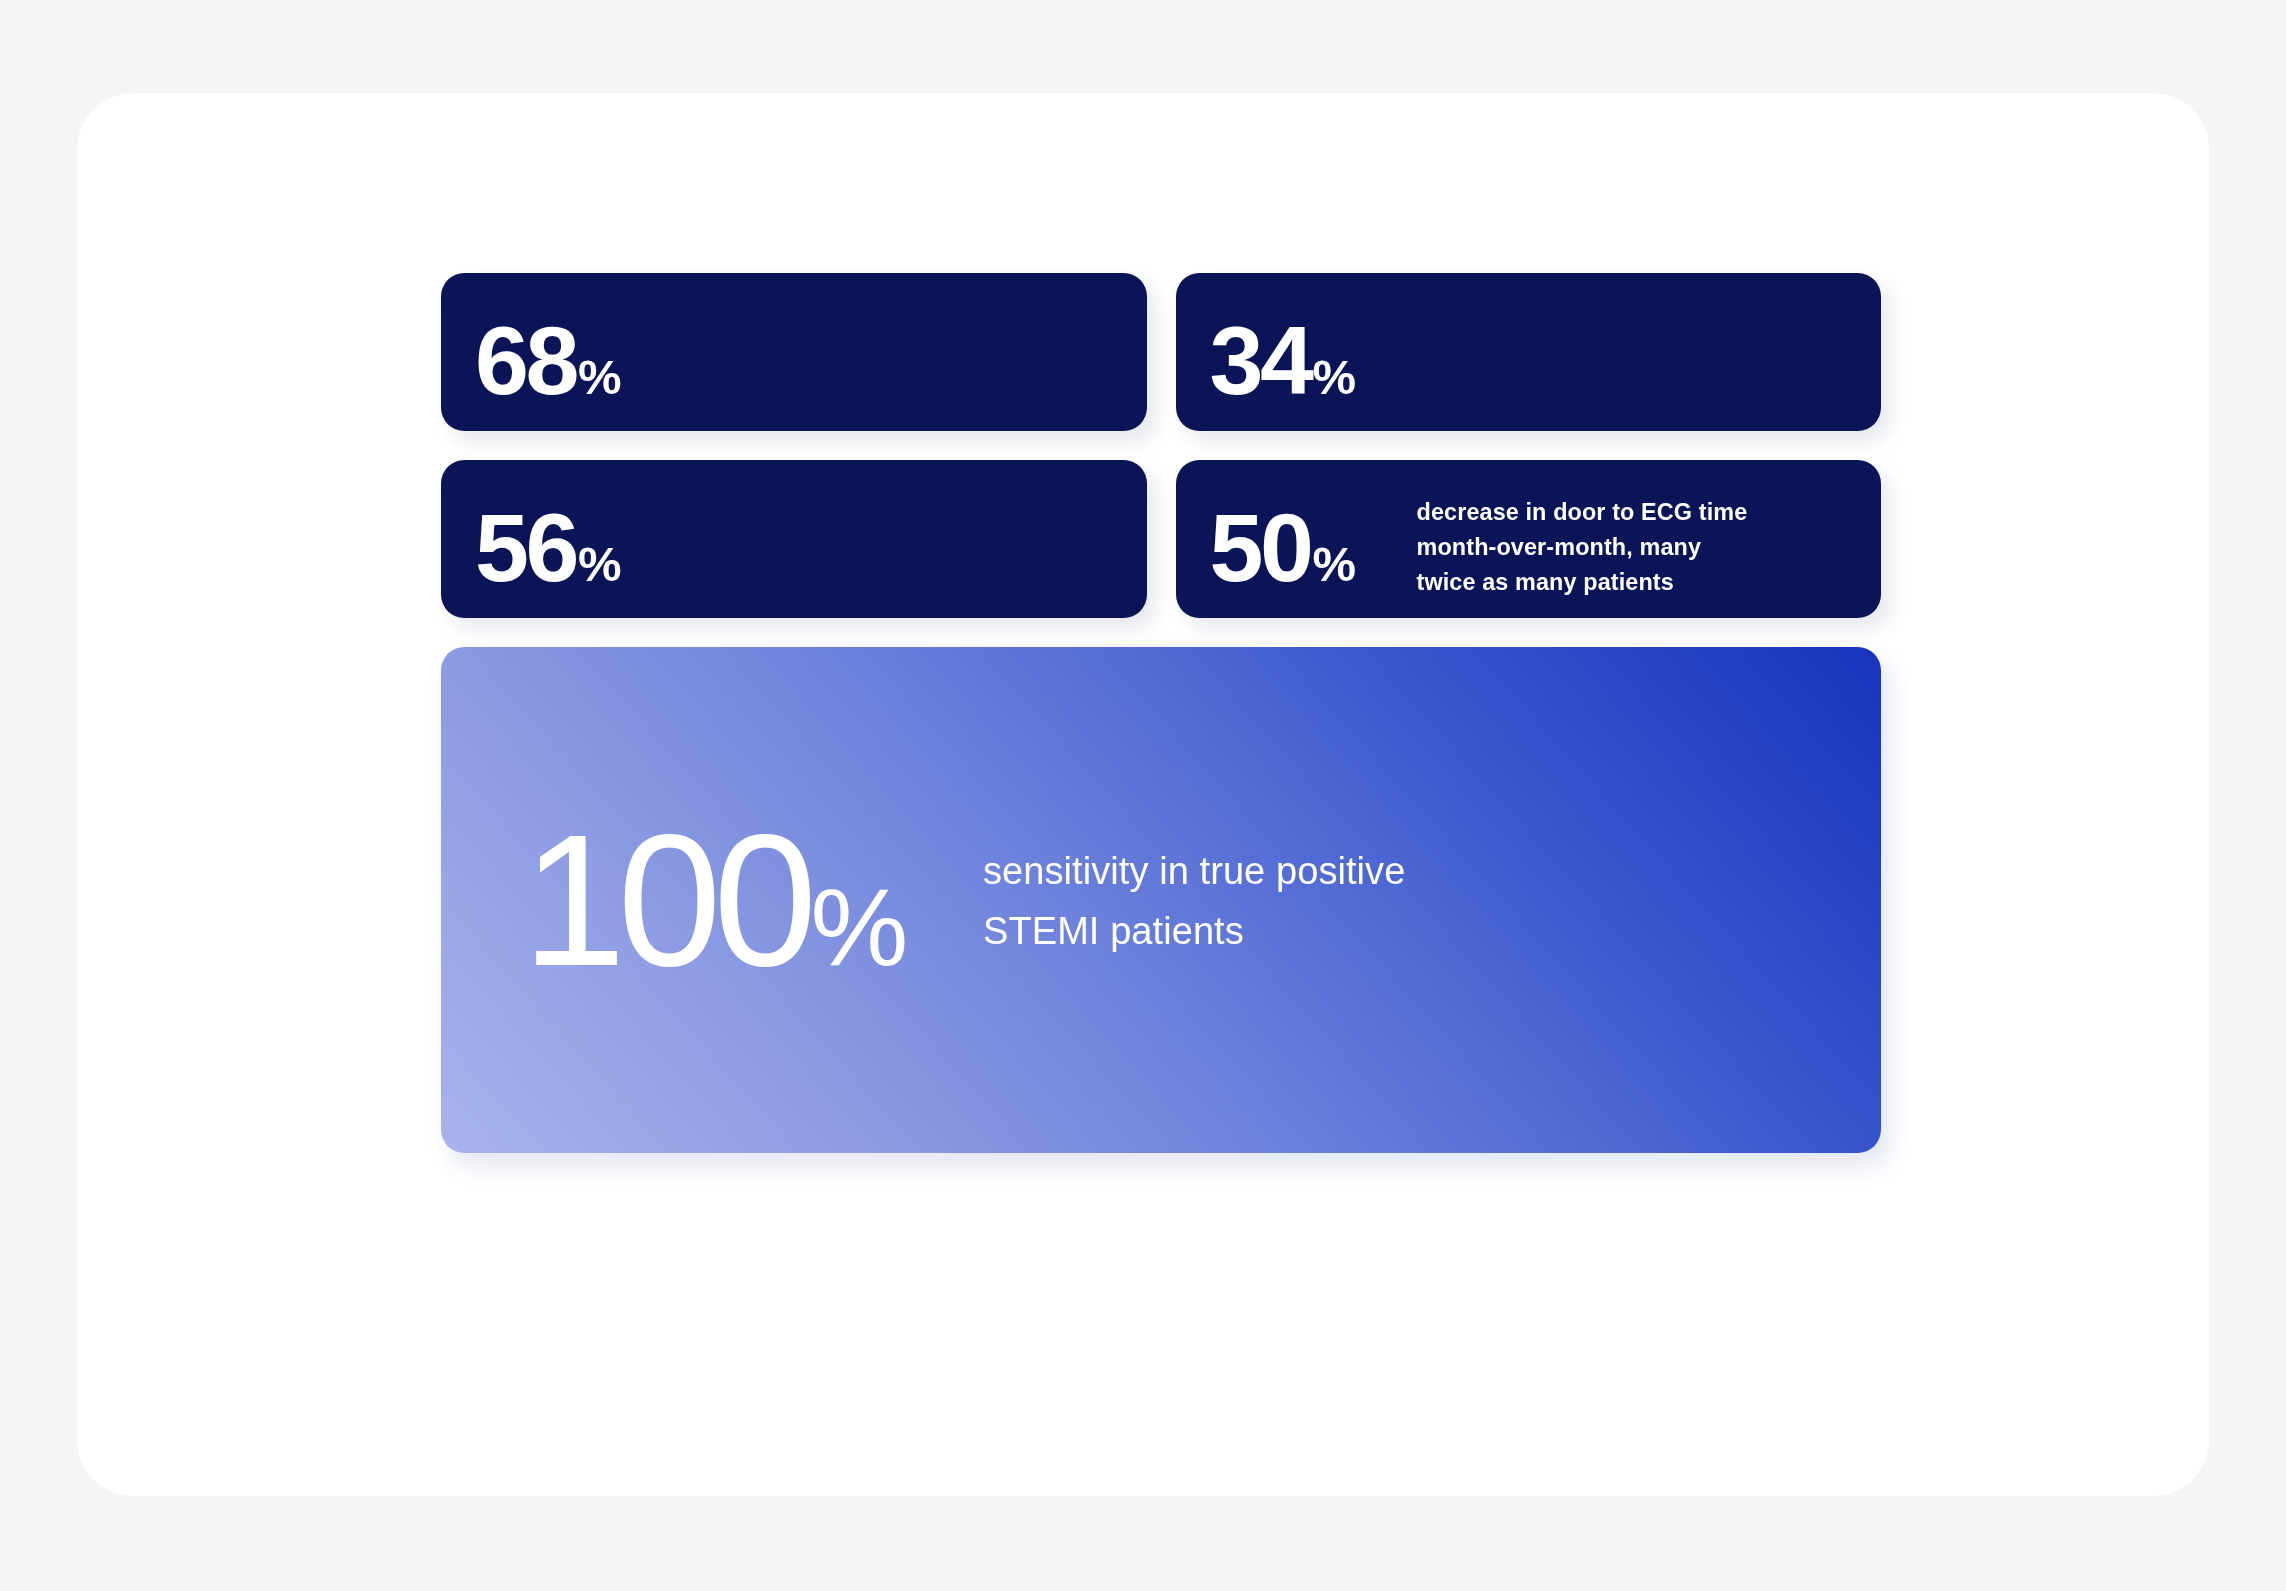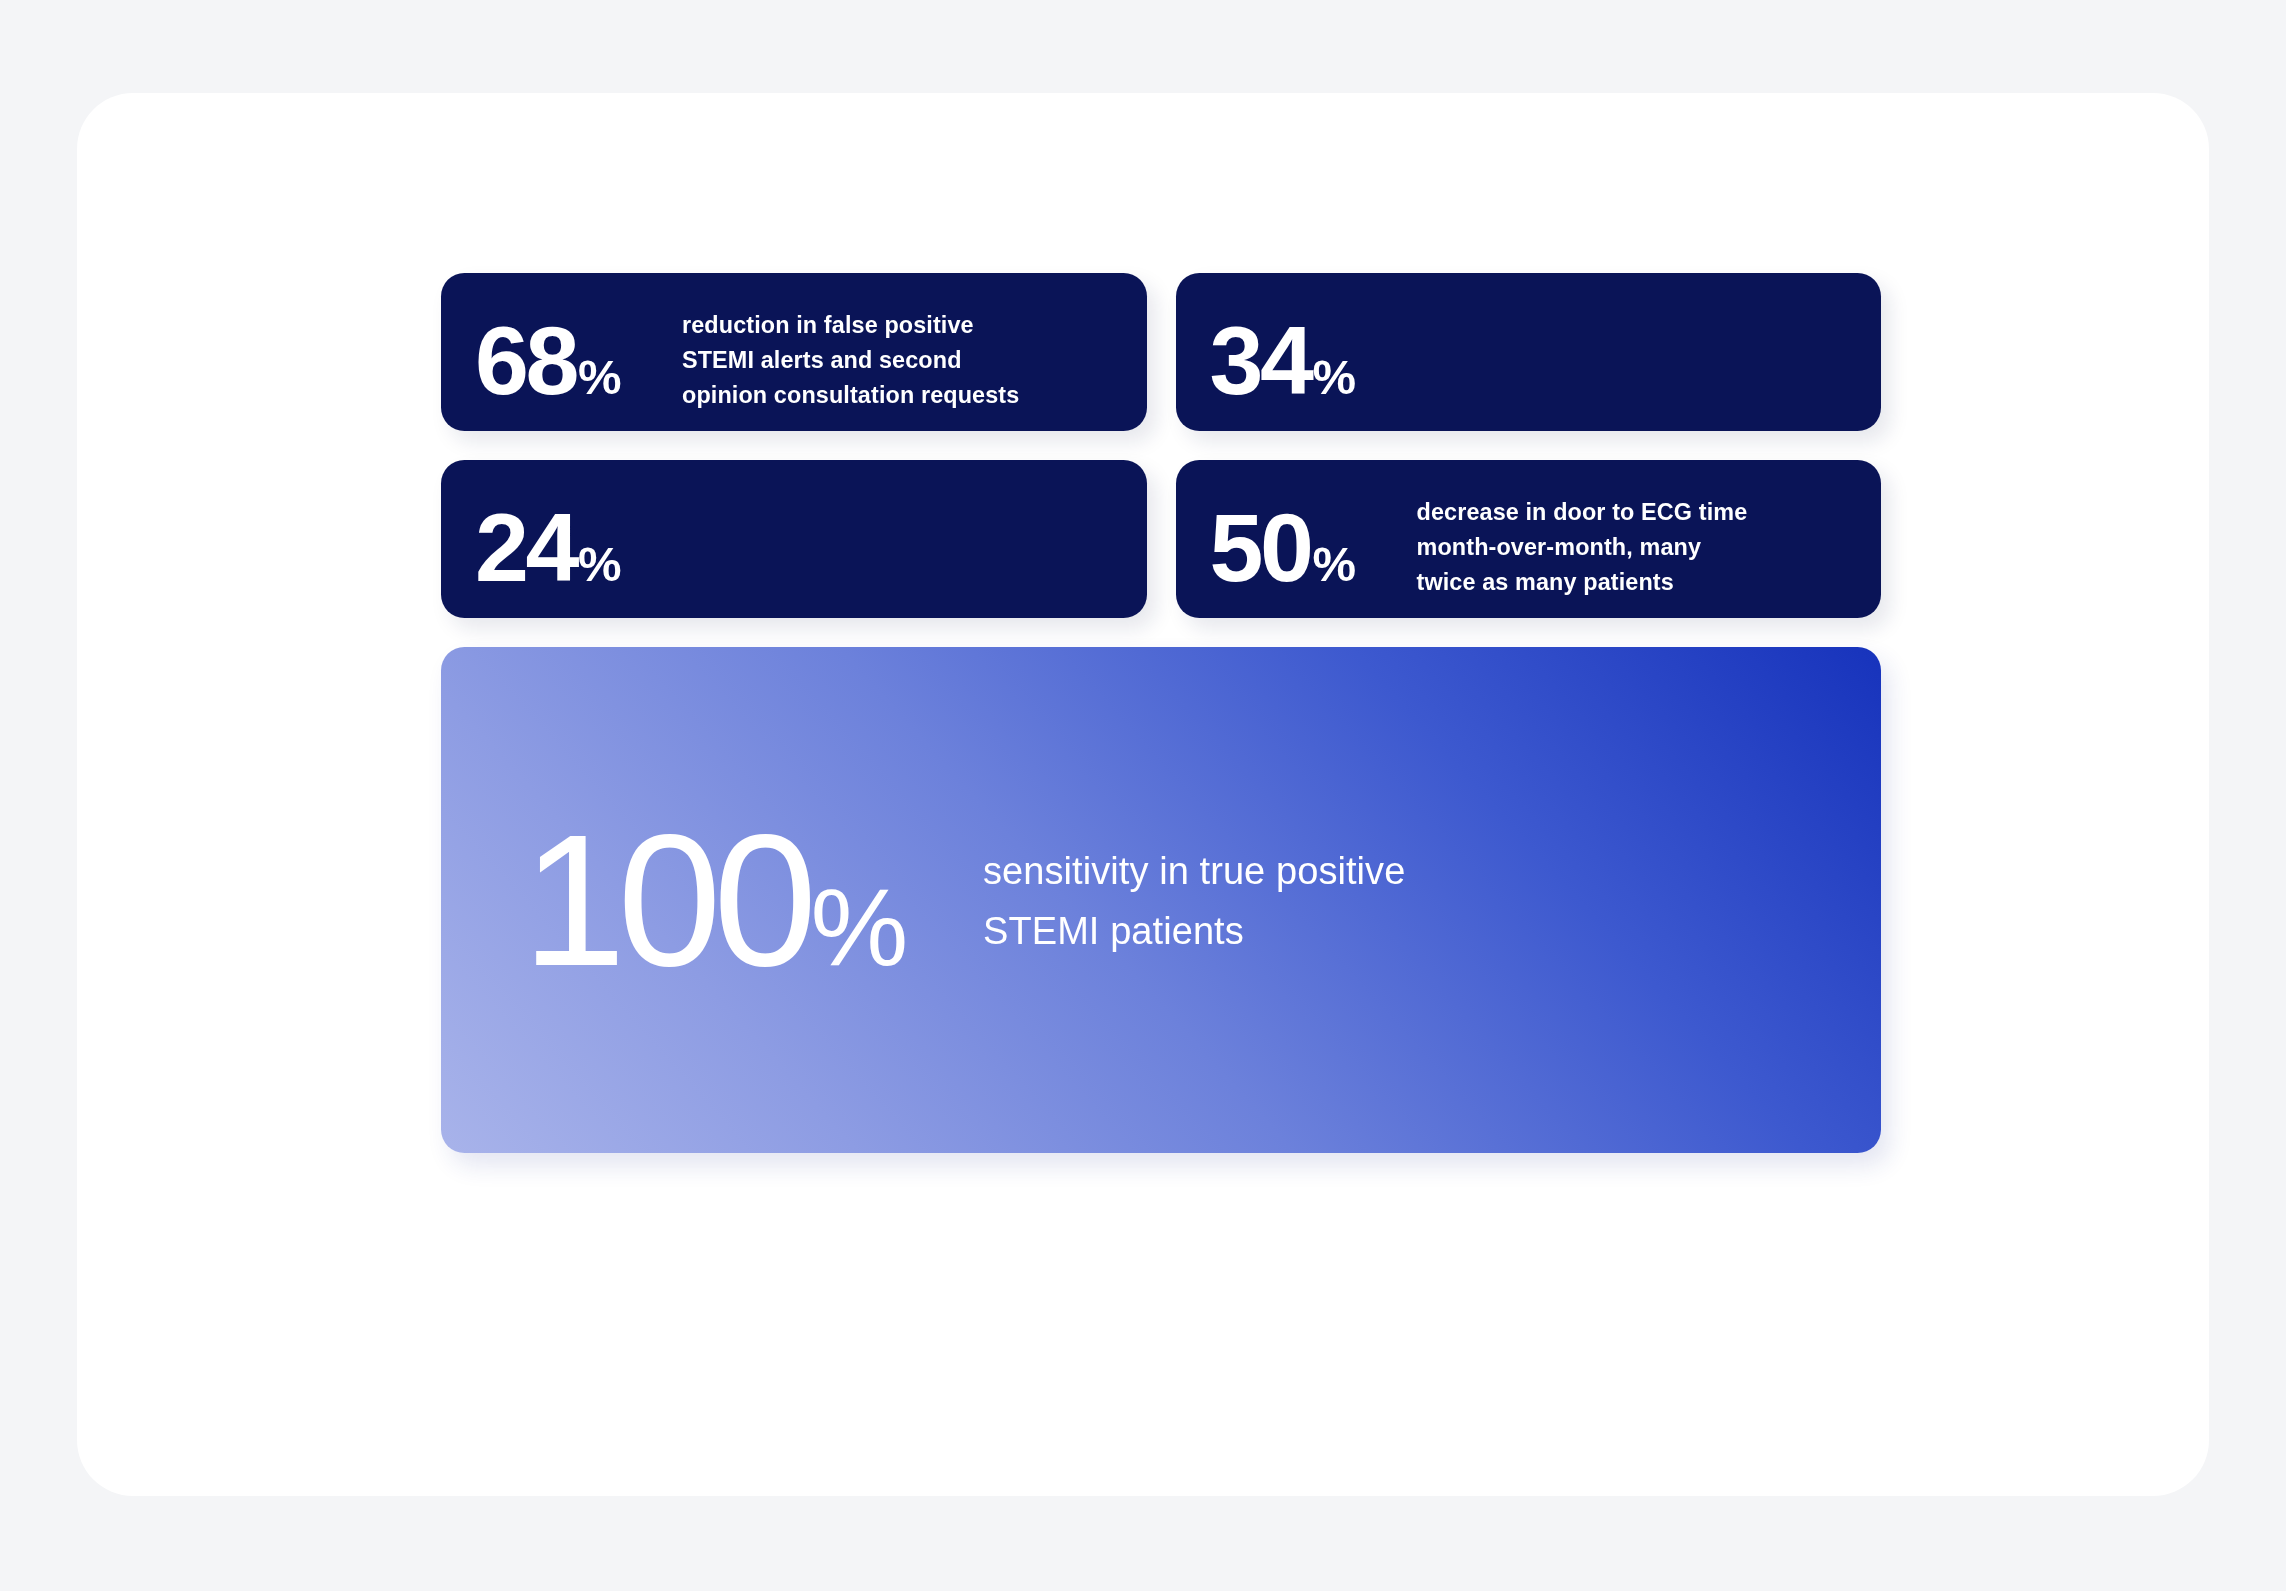--- a/index.html
+++ b/index.html
@@ -145,33 +145,32 @@
 
 <div class="page-panel">
 
   <div class="stats-grid">
 
     <div class="stat-card">
       <div class="stat-value">
         <span class="stat-number">68</span>
         <span class="stat-pct">%</span>
       </div>
-      <div class="stat-desc">reduction in false positive STEMI alerts and second opinion consultation requests</div>
     </div>
 
     <div class="stat-card">
       <div class="stat-value">
         <span class="stat-number">34</span>
         <span class="stat-pct">%</span>
       </div>
     </div>
 
     <div class="stat-card">
       <div class="stat-value">
-        <span class="stat-number">24</span>
+        <span class="stat-number">56</span>
         <span class="stat-pct">%</span>
       </div>
     </div>
 
     <div class="stat-card">
       <div class="stat-value">
         <span class="stat-number">50</span>
         <span class="stat-pct">%</span>
       </div>
       <div class="stat-desc">decrease in door to ECG time month-over-month, many twice as many patients</div>

